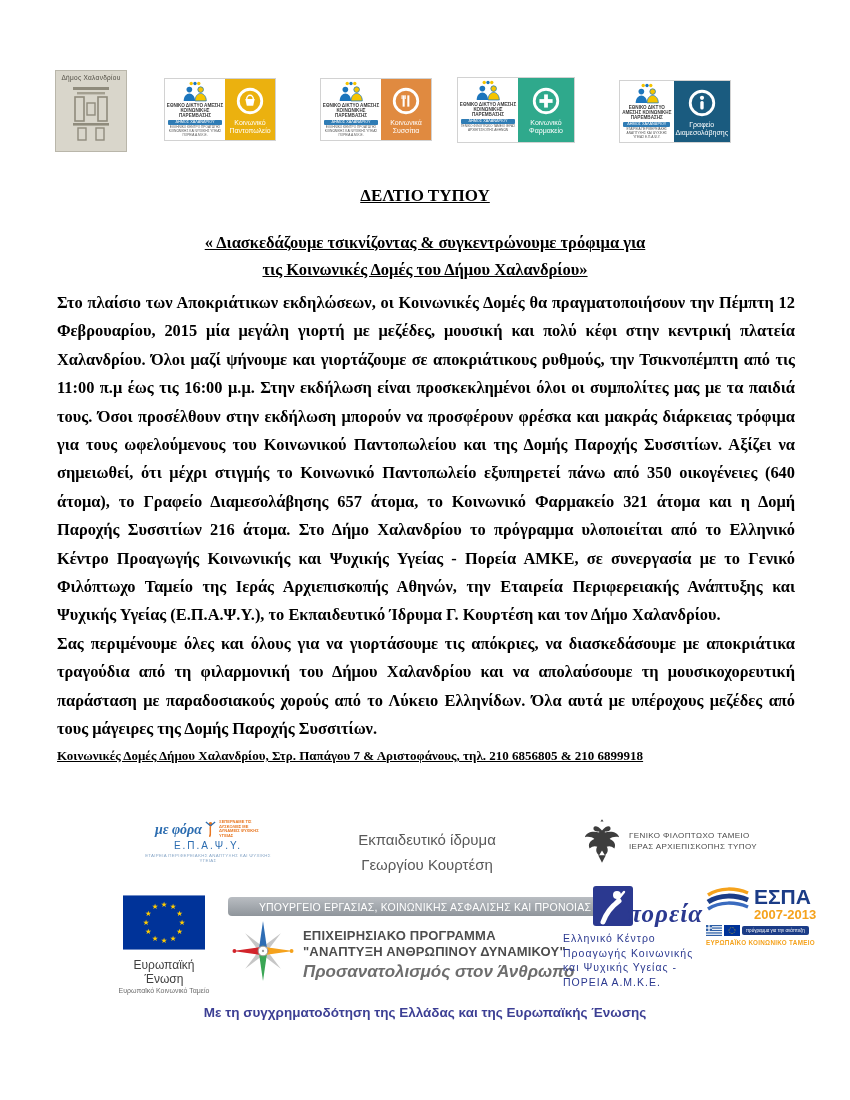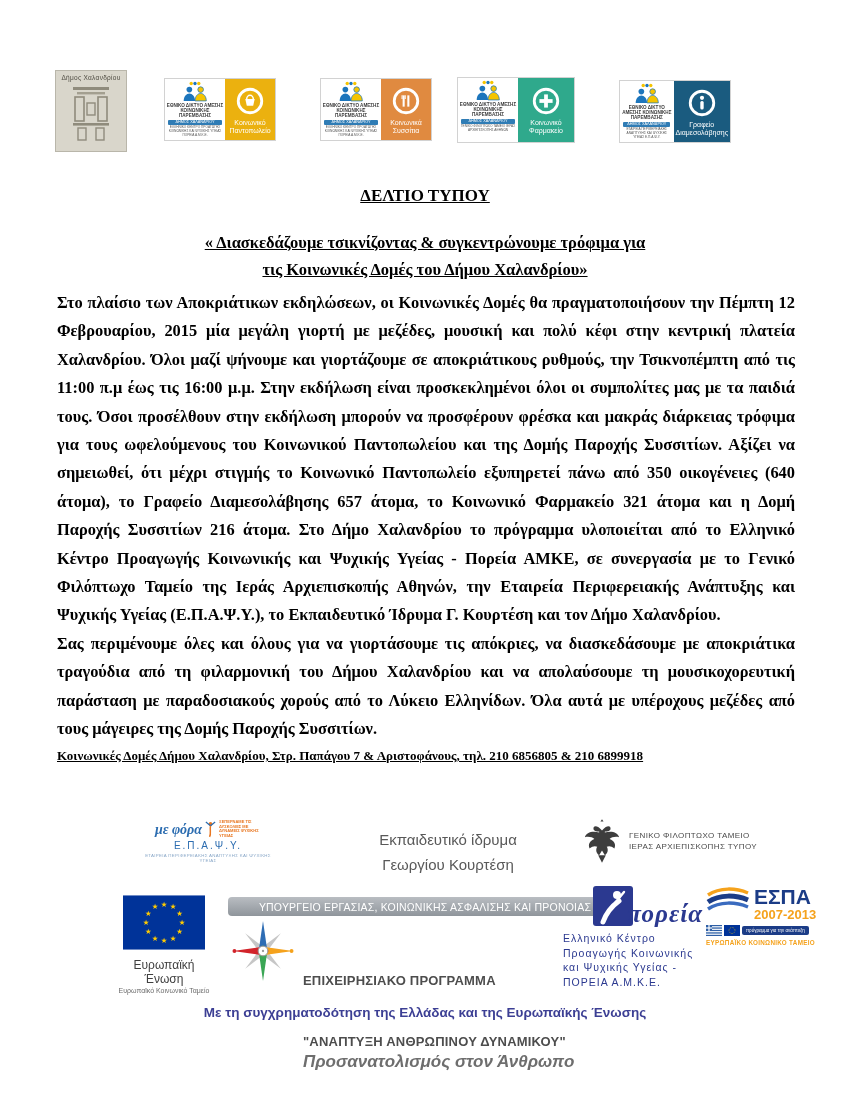--- a/index.html
+++ b/index.html
@@ -25,32 +25,32 @@
   .doc-subtitle { position:absolute; top:229px; left:0; right:0; text-align:center; font-weight:bold; font-size:16.5px; line-height:27px; }
   .doc-subtitle span { text-decoration:underline; display:block; }
   .body-text { position:absolute; top:289px; left:57px; right:55px; font-weight:bold; font-size:16.4px; line-height:28.4px; text-align:justify; }
   .contact-line { position:absolute; top:748px; left:57px; right:40px; font-weight:bold; font-size:13px; text-decoration:underline; white-space:nowrap; }
   .epapsy { position:absolute; left:143px; top:820px; width:130px; text-align:center; }
   .epapsy-row { display:flex; align-items:flex-end; justify-content:center; gap:2px; }
   .epapsy-slogan { color:#2B6CB0; font-style:italic; font-weight:bold; font-size:14px; }
   .epapsy-tagline { font-family:"Liberation Sans", sans-serif; font-size:4px; line-height:4.6px; color:#E87722; text-align:left; width:42px; font-weight:bold; }
   .epapsy-name { font-family:"Liberation Sans", sans-serif; color:#2B6CB0; font-size:10px; letter-spacing:2px; margin-top:2px; }
   .epapsy-caption { font-family:"Liberation Sans", sans-serif; color:#8aa8c8; font-size:4.4px; margin-top:2px; letter-spacing:.3px; }
-  .kourtesi { position:absolute; left:352px; top:827px; width:150px; text-align:center; font-family:"Liberation Sans", sans-serif; color:#595959; font-size:15px; line-height:25px;margin-left:21px; }
+  .kourtesi { position:absolute; left:352px; top:827px; width:150px; text-align:center; font-family:"Liberation Sans", sans-serif; color:#595959; font-size:15px; line-height:25px; }
   .filoptoxo { position:absolute; left:583px; top:818px; display:flex; align-items:center;justify-content:space-between; }
   .filoptoxo-text { margin-left:8px; font-family:"Liberation Sans", sans-serif; font-size:8px; line-height:11px; color:#4a4a4a; letter-spacing:.4px; }
   .eu-block { position:absolute; left:118px; top:895px; width:92px; text-align:center; }
   .eu-cap1 { font-family:"Liberation Sans", sans-serif; font-size:12px; color:#3f3f3f; margin-top:4px; }
   .eu-cap2 { font-family:"Liberation Sans", sans-serif; font-size:7px; color:#6b6b6b; margin-top:1px; }
   .ministry-banner { position:absolute; left:228px; top:897px; width:394px; height:19px; border-radius:4px;
     background:linear-gradient(#b9bdc2,#8f959b); color:#fff; font-family:"Liberation Sans", sans-serif; font-size:10.5px;
     display:flex; align-items:center; justify-content:center; letter-spacing:.2px; }
   .compass { position:absolute; left:232px; top:920px; }
   .program { position:absolute; left:303px; top:928px; font-family:"Liberation Sans", sans-serif; }
-  .program-l1, .program-l2 { font-weight:bold; color:#4d4d4d; font-size:13px; line-height:16px; letter-spacing:.2px;margin-top:45px; }
+  .program-l1, .program-l2 { font-weight:bold; color:#4d4d4d; font-size:13px; line-height:16px; letter-spacing:.2px; }
   .program-l3 { font-style:italic; color:#6e6e6e; font-size:17px; margin-top:2px;font-weight:bold; }
   .poreia { position:absolute; left:563px; top:886px; width:140px; }
   .poreia-row { display:flex; align-items:flex-end;justify-content:flex-end; }
   .poreia-word { color:#2B3990; font-weight:bold; font-style:italic; font-size:25px; line-height:25px; margin-left:-6px; letter-spacing:1px; }
   .poreia-lines { font-family:"Liberation Sans", sans-serif; color:#2B3990; font-size:10.5px; line-height:14.5px; letter-spacing:1px; margin-top:5px; }
   .espa { position:absolute; left:706px; top:886px; width:140px; }
   .espa-top { display:flex; align-items:flex-start; }
   .espa-title { color:#1B3C87; font-family:"Liberation Sans", sans-serif; font-weight:bold; font-size:21px; line-height:21px; }
   .espa-years { color:#F5A21C; font-family:"Liberation Sans", sans-serif; font-weight:bold; font-size:13px; }
   .espa-flags { display:flex; align-items:center; gap:2px; margin-top:3px; }

